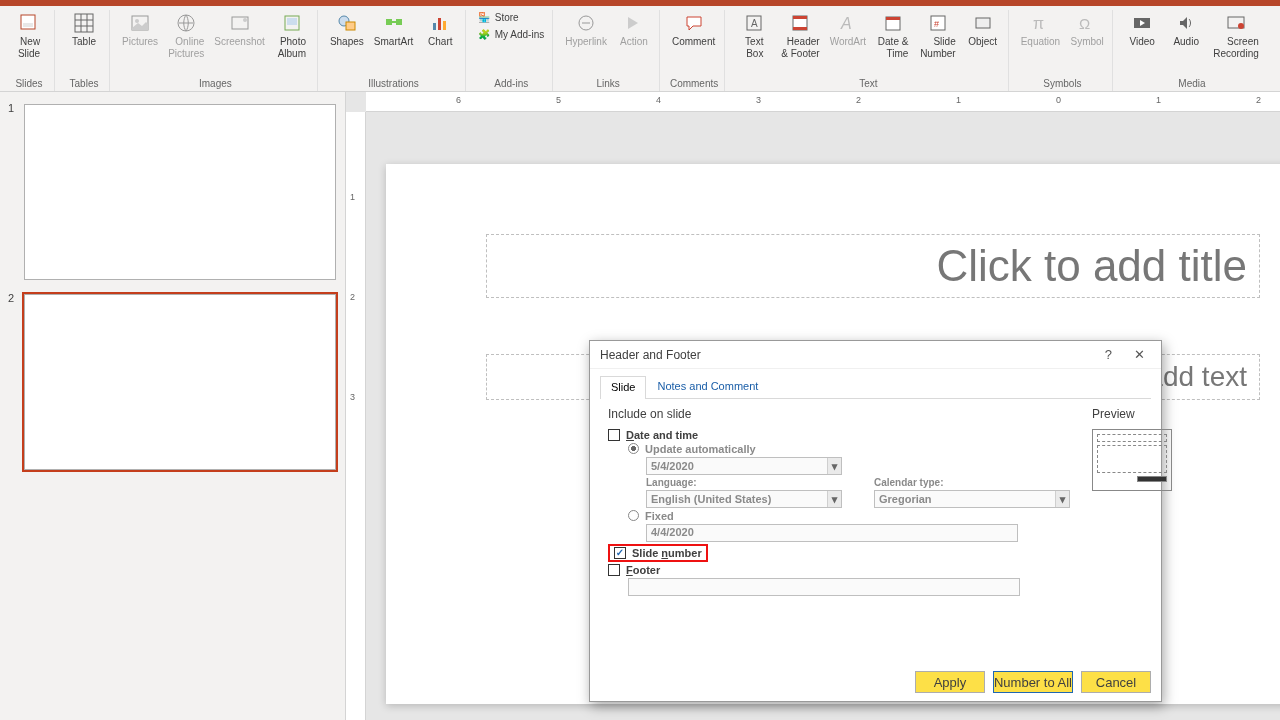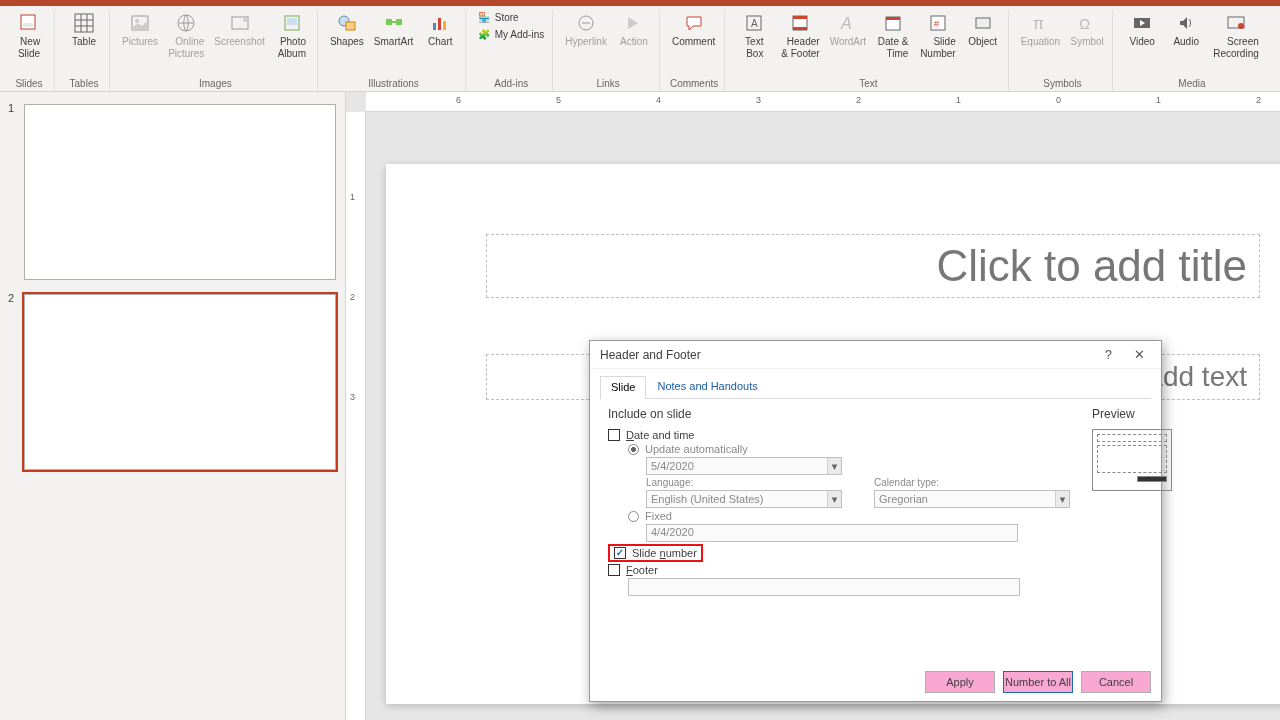--- a/index.html
+++ b/index.html
@@ -46,39 +46,39 @@
 .dtitle .ctl { display:flex; gap:10px; font-size:13px; color:#555; }
 .dtitle .ctl span{cursor:default; padding:2px 6px;}
 .tabs { display:flex; border-bottom:1px solid #d9d9d9; margin:6px 10px 0 10px; }
 .tab { padding:4px 10px 6px 10px; font-size:11px; border:1px solid transparent; border-bottom:none; cursor:default;}
 .tab.active { border-color:#d9d9d9; background:#fff; color:#000; position:relative; top:1px; }
 .tab:not(.active){ color:#1a5ea8; }
 .dbody { padding:8px 18px 10px 18px; display:flex; gap:22px; }
 .left { flex:1; }
 .right { width:94px; }
 .sect { font-size:12px; color:#404040; margin-bottom:8px; }
-.row { display:flex; align-items:flex-end; gap:6px; margin:2px 0; font-size:11px; color:#404040;}
+.row { display:flex; align-items:flex-start; gap:6px; margin:2px 0; font-size:11px; color:#404040;font-weight:bold;}
 .row.indent1{ padding-left:20px;}
 .row.indent2{ padding-left:38px;}
 .row.disabled{ color:#8a8a8a; }
 .chk { width:12px; height:12px; border:1px solid #333; display:inline-flex; align-items:center; justify-content:center; font-size:10px; line-height:10px; background:#fff;}
 .chk.checked::after{content:"✓"; color:#2067b2; font-weight:bold;}
 .radio{ width:11px; height:11px; border:1px solid #888; border-radius:50%; display:inline-block;}
 .radio.on{ background: radial-gradient(circle,#666 0 35%, #fff 40% 100%);}
 .field { border:1px solid #bfbfbf; background:#fafafa; height:18px; padding:1px 4px; font-size:11px; }
 .field.sel{ width:196px; display:flex; justify-content:space-between; align-items:center; }
 .field .dd{ width:14px; text-align:center; color:#666; background:#eaeaea; margin:-1px -4px -1px 4px; height:16px; line-height:16px; border-left:1px solid #cfcfcf;}
 .pair { display:flex; gap:32px; }
 .lbl-sm{ font-size:10px; color:#8a8a8a; margin-bottom:2px; }
 .hl { border:2px solid #e11; padding:1px 4px; display:inline-flex; align-items:center; gap:6px;}
 .preview-frame{ border:1px solid #888; width:80px; height:62px; margin-top:6px; padding:4px; display:flex; flex-direction:column; gap:3px;}
 .preview-frame .ln{ border:1px dashed #888; height:8px;}
 .preview-frame .ln.sm{width:30px;height:6px;align-self:flex-end;}
 .dbuttons{ position:absolute; right:10px; bottom:8px; display:flex; gap:8px; }
-.dbtn{ min-width:70px; height:22px; font-size:11px; background:#f9a8d4; border:1px solid #adadad; cursor:default; display:flex; align-items:center; justify-content:center;}
+.dbtn{ min-width:70px; height:22px; font-size:13px; background:#fde047; border:1px solid #adadad; cursor:default; display:flex; align-items:center; justify-content:center;}
 .dbtn.primary{ border:1px solid #2067b2; }
 .u { text-decoration: underline; }
 </style>
 </head>
 <body>
 
 <div class="topbar"></div>
 
 <div class="ribbon">
  <div class="rgroups">
@@ -412,21 +412,21 @@
 <div class="dialog">
   <div class="dtitle">
     <span class="txt">Header and Footer</span>
     <span class="ctl">
       <span>?</span>
       <span>✕</span>
     </span>
   </div>
   <div class="tabs">
     <div class="tab active">Slide</div>
-    <div class="tab">Notes and Handouts</div>
+    <div class="tab">Notes and Comment</div>
   </div>
   <div class="dbody">
     <div class="left">
       <div class="sect">Include on slide</div>
 
       <div class="row">
         <span class="chk"></span>
         <span><span class="u">D</span>ate and time</span>
       </div>
       <div class="row indent1 disabled">

